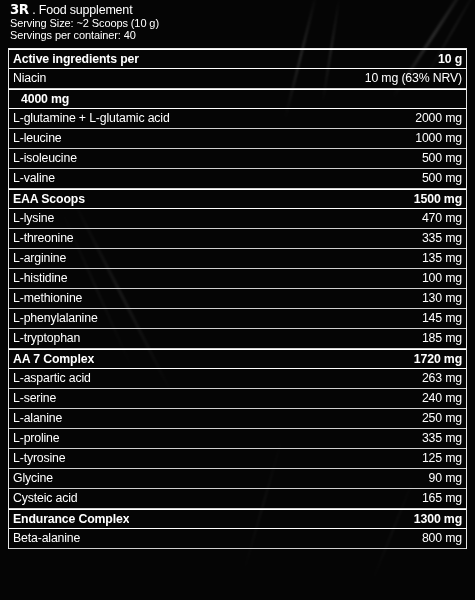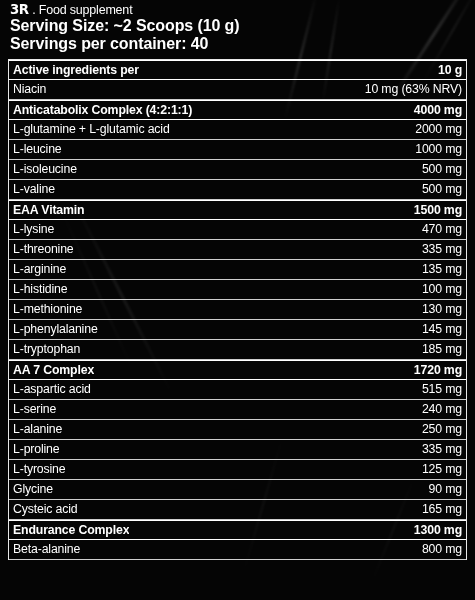--- a/index.html
+++ b/index.html
@@ -45,22 +45,22 @@
   #content {
     position: relative;
     z-index: 2;
     padding: 0;
   }
   #header {
     padding: 2px 7px 3px 10px;
     line-height: 1.12;
   }
   .hdr-line {
-    font-size: 16px;
-    font-weight: bold;
+    font-size: 11px;
+    font-weight: normal;
     letter-spacing: -0.1px;
     white-space: nowrap;
   }
   #brand-row {
     display: flex;
     align-items: baseline;
     gap: 2px;
   }
   #brand-logo {
     font-size: 14.5px;
@@ -143,41 +143,40 @@
   <div id="facts">
       <div class="row section">
         <span class="label">Active ingredients per</span>
         <span class="value">10 g</span>
       </div>
       <div class="row">
         <span class="label">Niacin</span>
         <span class="value">10 mg (63% NRV)</span>
       </div>
       <div class="row section">
-        <span class="label">Anticatabolix Complex (4:2:1:1)</span>
         <span class="value">4000 mg</span>
       </div>
       <div class="row">
         <span class="label">L-glutamine + L-glutamic acid</span>
         <span class="value">2000 mg</span>
       </div>
       <div class="row">
         <span class="label">L-leucine</span>
         <span class="value">1000 mg</span>
       </div>
       <div class="row">
         <span class="label">L-isoleucine</span>
         <span class="value">500 mg</span>
       </div>
       <div class="row">
         <span class="label">L-valine</span>
         <span class="value">500 mg</span>
       </div>
       <div class="row section">
-        <span class="label">EAA Vitamin</span>
+        <span class="label">EAA Scoops</span>
         <span class="value">1500 mg</span>
       </div>
       <div class="row">
         <span class="label">L-lysine</span>
         <span class="value">470 mg</span>
       </div>
       <div class="row">
         <span class="label">L-threonine</span>
         <span class="value">335 mg</span>
       </div>
@@ -200,21 +199,21 @@
       <div class="row">
         <span class="label">L-tryptophan</span>
         <span class="value">185 mg</span>
       </div>
       <div class="row section">
         <span class="label">AA 7 Complex</span>
         <span class="value">1720 mg</span>
       </div>
       <div class="row">
         <span class="label">L-aspartic acid</span>
-        <span class="value">515 mg</span>
+        <span class="value">263 mg</span>
       </div>
       <div class="row">
         <span class="label">L-serine</span>
         <span class="value">240 mg</span>
       </div>
       <div class="row">
         <span class="label">L-alanine</span>
         <span class="value">250 mg</span>
       </div>
       <div class="row">

